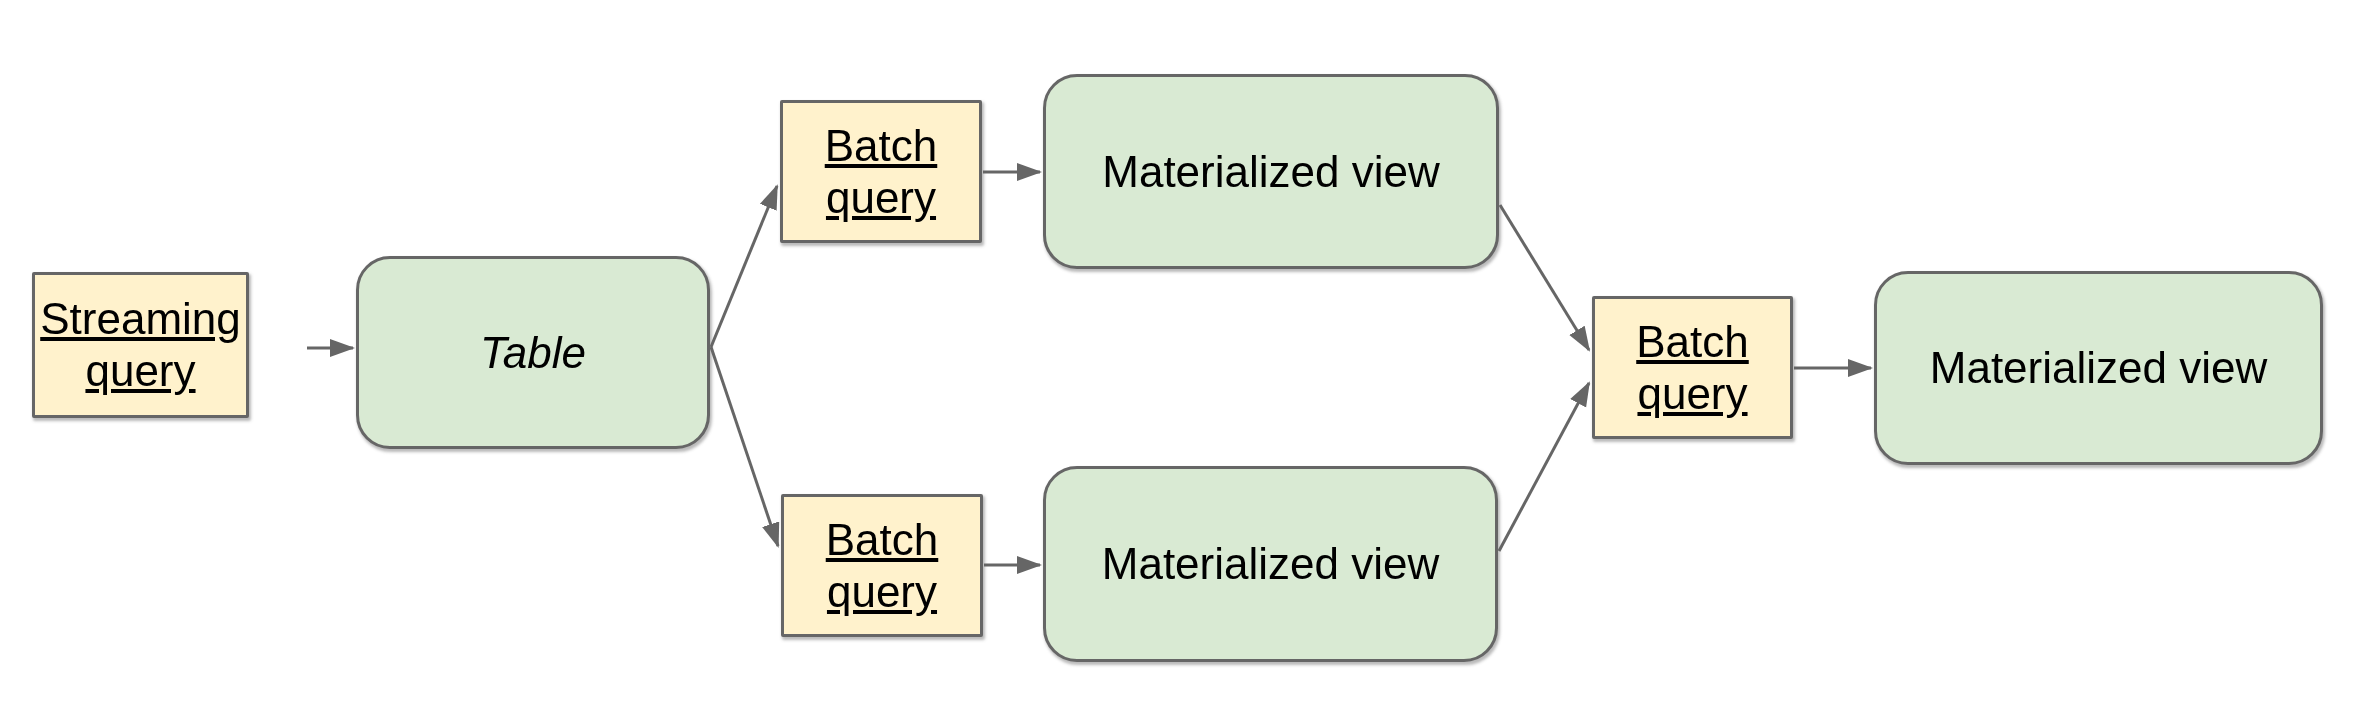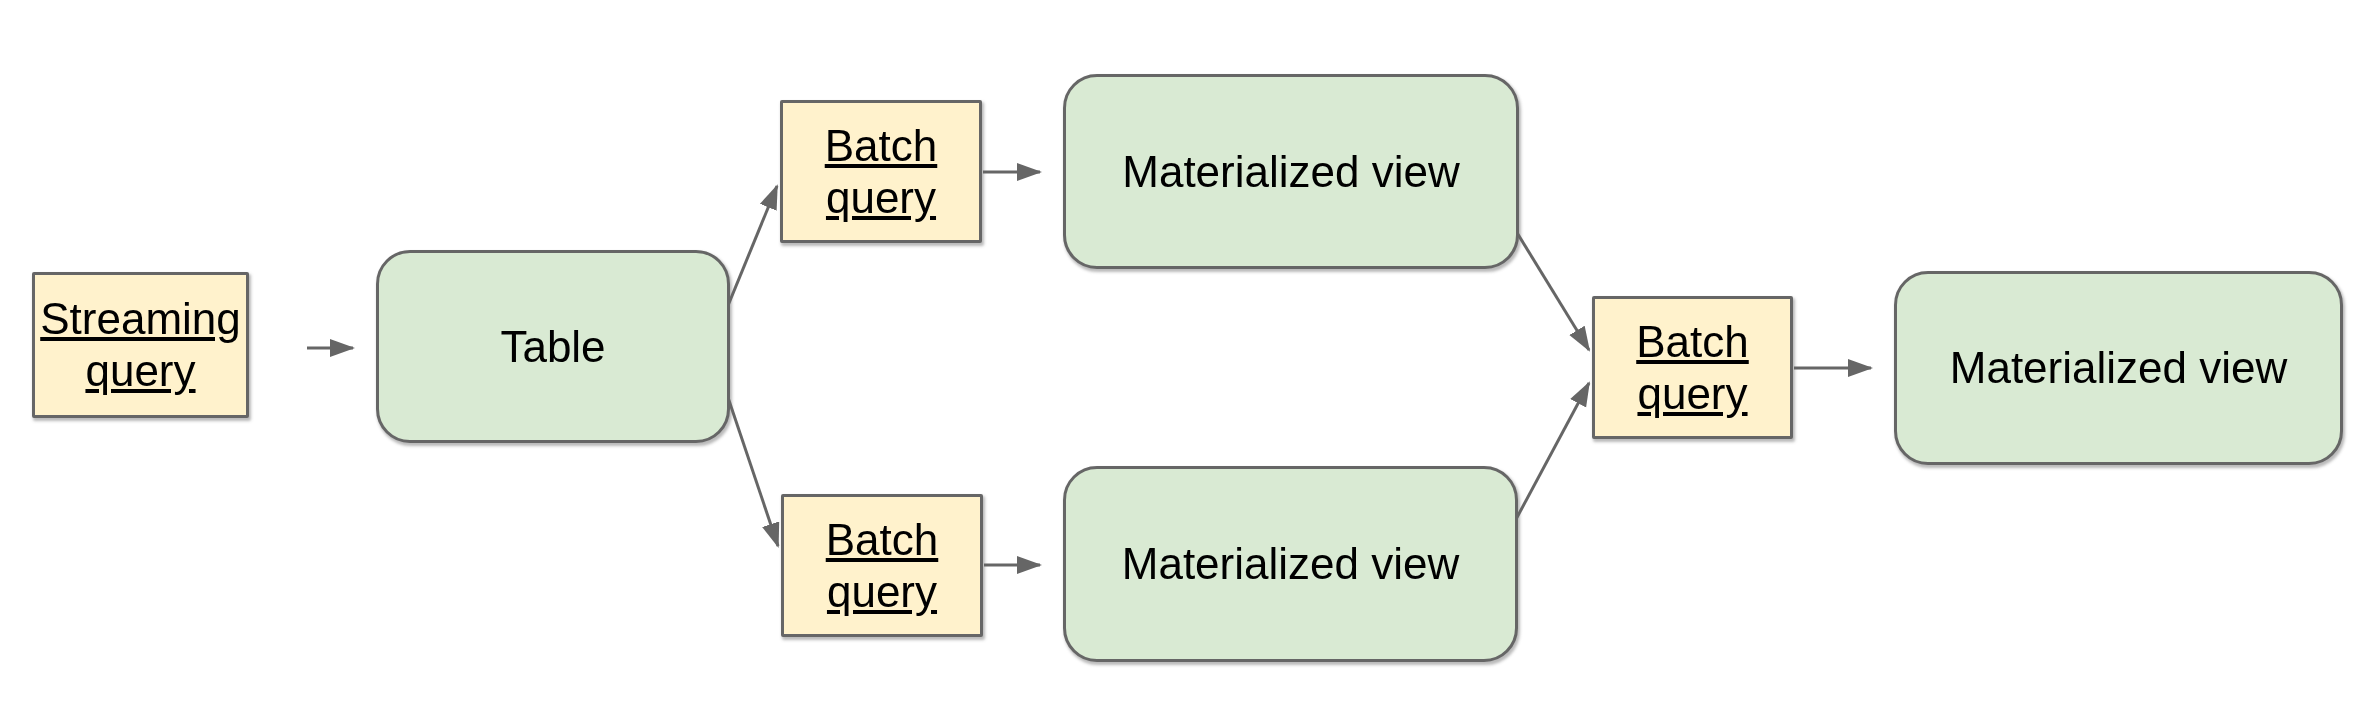--- a/index.html
+++ b/index.html
@@ -49,21 +49,20 @@
     padding: 4px;
   }
   .node.query {
     background: var(--query-fill, #fff2cc);
     border-radius: 2px;
     text-decoration: underline;
   }
   .node.view {
     background: var(--view-fill, #d9ead3);
     border-radius: 34px;
-    margin-left: 20px;
   }
   .node .label {
     display: inline-block;
   }
 </style>
 </head>
 <body>
 
 <div class="canvas">
   <svg class="edges-layer" width="2370" height="720" viewBox="0 0 2370 720" xmlns="http://www.w3.org/2000/svg">
@@ -80,21 +79,21 @@
         <line x1="984" y1="565" x2="1040" y2="565" marker-end="url(#arrowhead)"></line>
         <line x1="1500" y1="205" x2="1589" y2="350" marker-end="url(#arrowhead)"></line>
         <line x1="1499" y1="551" x2="1589" y2="383" marker-end="url(#arrowhead)"></line>
         <line x1="1794" y1="368" x2="1871" y2="368" marker-end="url(#arrowhead)"></line>
       </g>
   </svg>
   <div id="node-layer">
       <div class="node query" style="left: 32px; top: 272px; width: 217px; height: 146px;">
         <span class="label">Streaming query</span>
       </div>
-      <div class="node view" style="left: 356px; top: 250px; width: 354px; height: 193px;">
+      <div class="node view" style="left: 356px; top: 256px; width: 354px; height: 193px; font-style: italic;">
         <span class="label">Table</span>
       </div>
       <div class="node query" style="left: 780px; top: 100px; width: 202px; height: 143px;">
         <span class="label">Batch query</span>
       </div>
       <div class="node view" style="left: 1043px; top: 74px; width: 456px; height: 195px;">
         <span class="label">Materialized view</span>
       </div>
       <div class="node query" style="left: 781px; top: 494px; width: 202px; height: 143px;">
         <span class="label">Batch query</span>

